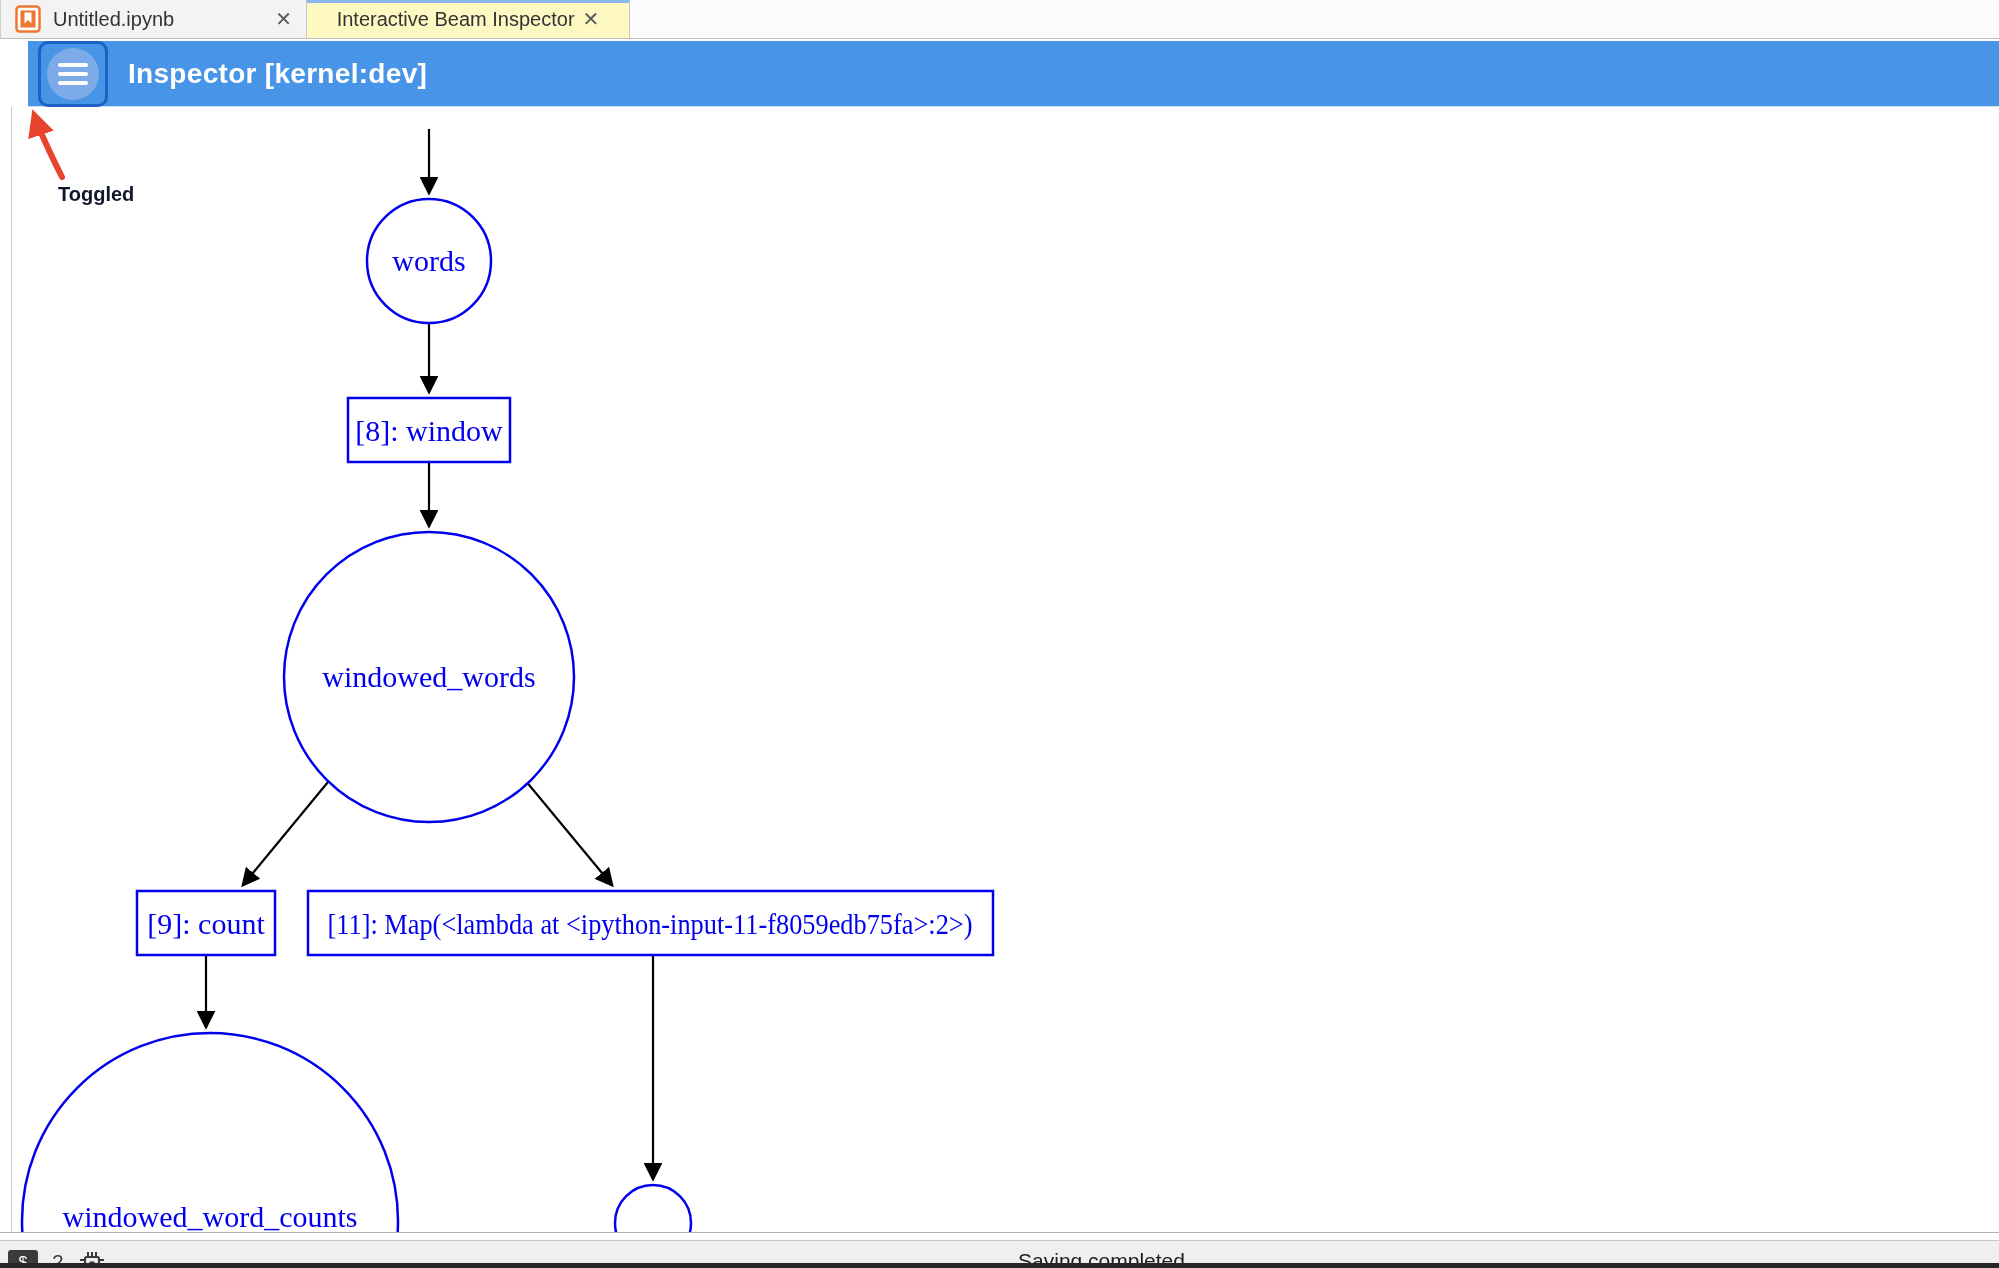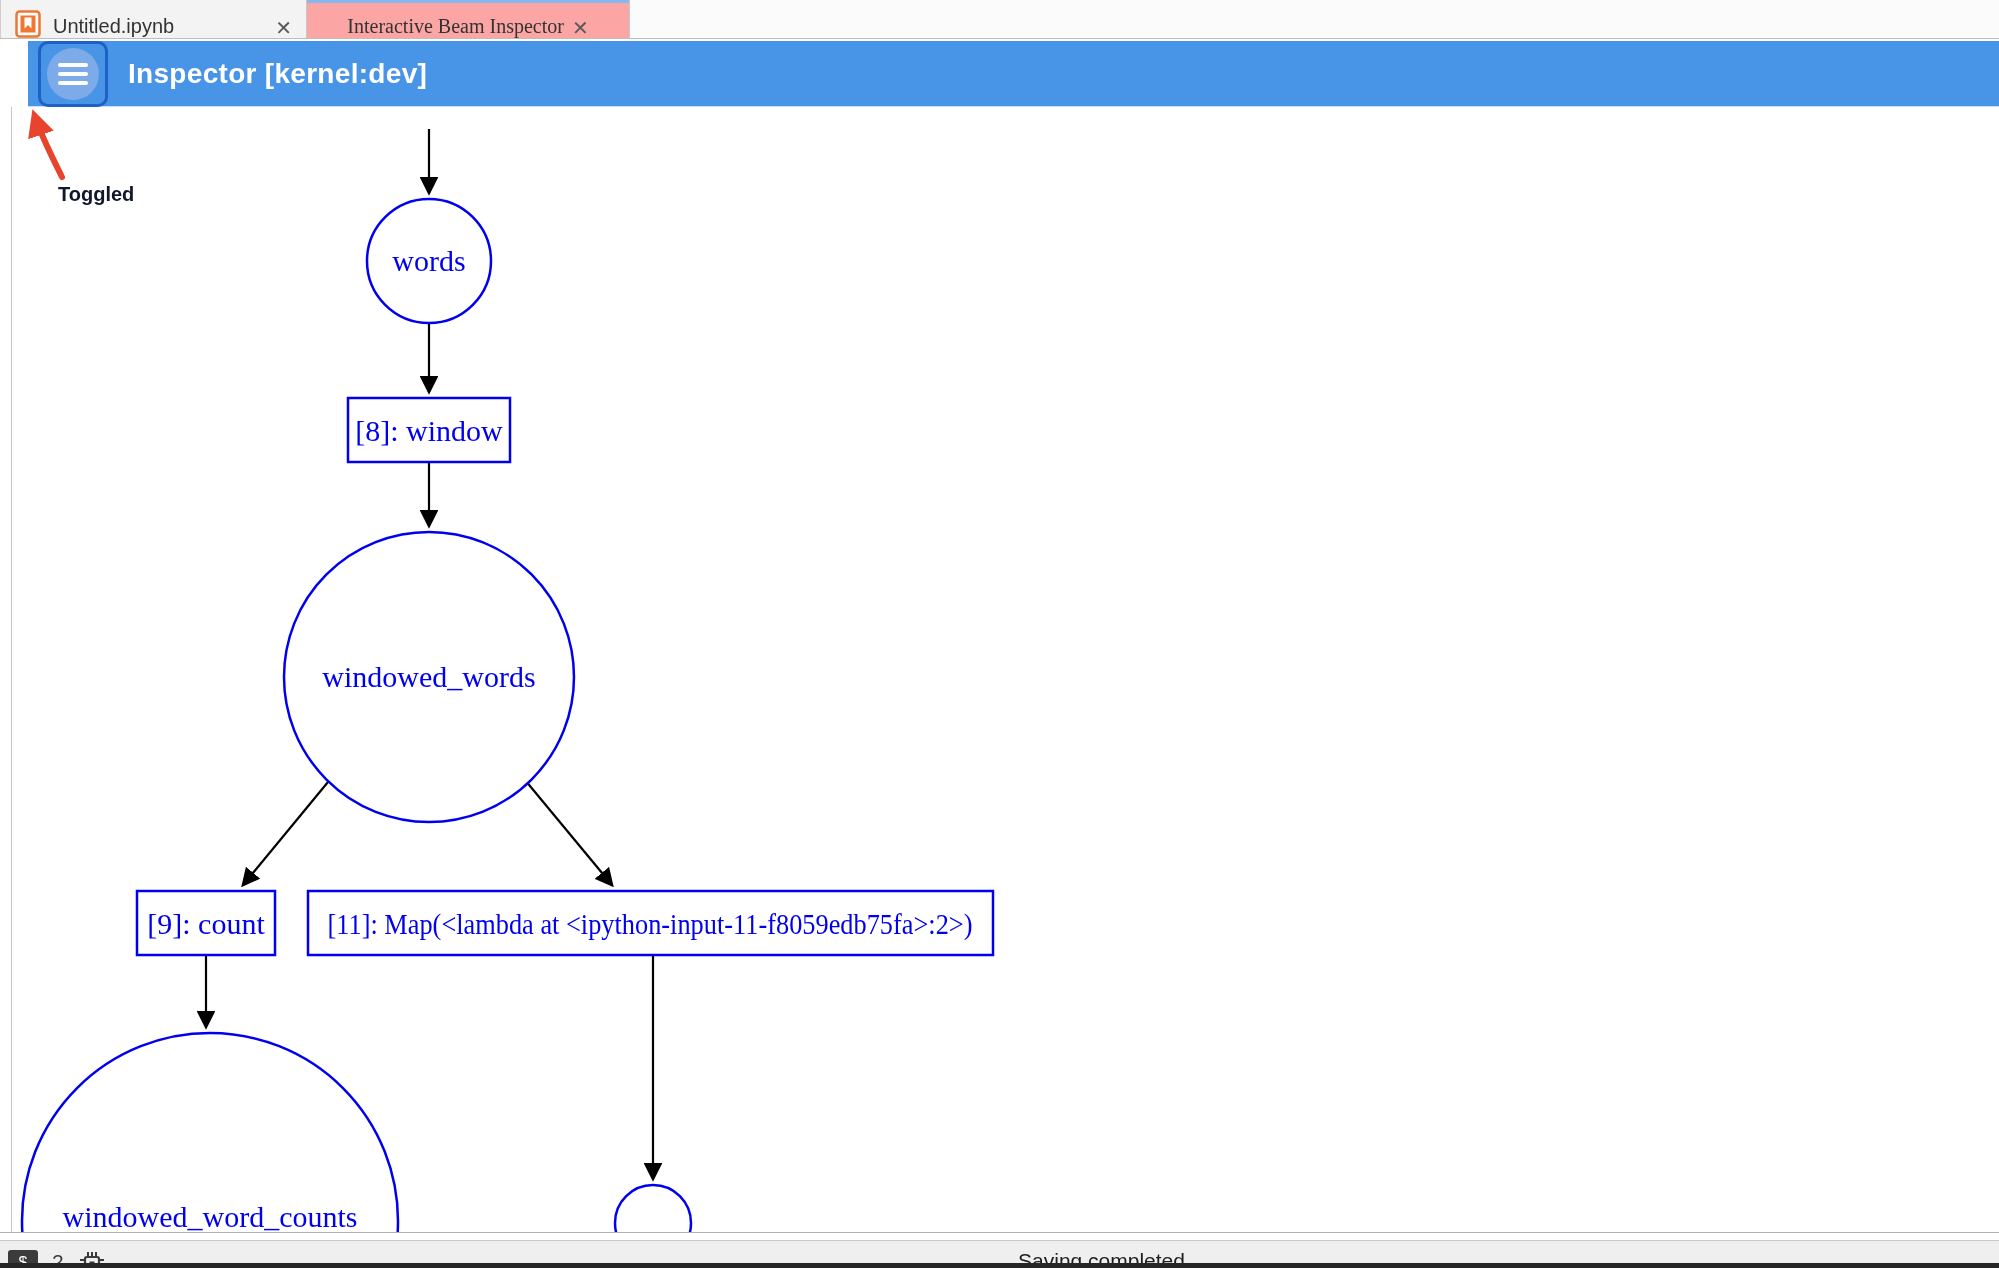--- a/index.html
+++ b/index.html
@@ -2,26 +2,26 @@
 <html><head>
 <meta charset="utf-8">
 <style>
   * { margin: 0; padding: 0; box-sizing: border-box; }
   html, body { width: 1999px; height: 1268px; overflow: hidden; background: #ffffff;
     font-family: "Liberation Sans", sans-serif; position: relative; }
 
   
   .tabbar { position: absolute; left: 0; top: 0; width: 1999px; height: 39px;
     background: #fbfbfb; border-bottom: 1px solid #bdbdbd; display: flex; align-items: stretch; }
-  .tab { display: flex; align-items: flex-end; height: 38px; font-size: 20px; color: #333; }
+  .tab { display: flex; align-items: center; height: 38px; font-size: 20px; color: #333; }
   .tab-inactive { width: 307px; background: #f3f3f3; border-left: 1px solid #cfcfcf;
     border-right: 1px solid #c8c8c8; padding: 0 14px 0 14px; }
   .tab-inactive .tab-label { flex: 1; margin-left: 12px; white-space: nowrap; overflow: hidden; }
-  .tab-active { width: 323px; background: #fca5a5; border-right: 1px solid #c8c8c8;
-    box-shadow: inset 0 3px 0 #86b7ef; justify-content: center; gap: 8px; font-family: Liberation Serif, serif; }
+  .tab-active { width: 323px; background: #fef9c3; border-right: 1px solid #c8c8c8;
+    box-shadow: inset 0 3px 0 #86b7ef; justify-content: center; gap: 8px; }
   .tab-close { font-size: 20px; color: #5a5a5a; cursor: pointer; line-height: 1; }
   .nb-icon { width: 26px; height: 28px; flex: 0 0 auto; }
 
   
   .inspector-header { position: absolute; left: 0; top: 41px; width: 1999px; height: 66px;
     background: #4894e6; border-bottom: 1px solid #cddcee; margin-left: 28px; }
   .menu-btn { position: absolute; left: 10px; top: 0; width: 70px; height: 66px;
     background: #4894e6; border: 3px solid #1d60c6; border-radius: 10px;
     display: flex; align-items: center; justify-content: center; cursor: pointer; }
   .menu-circle { width: 52px; height: 52px; border-radius: 50%; background: #7dabe9;

